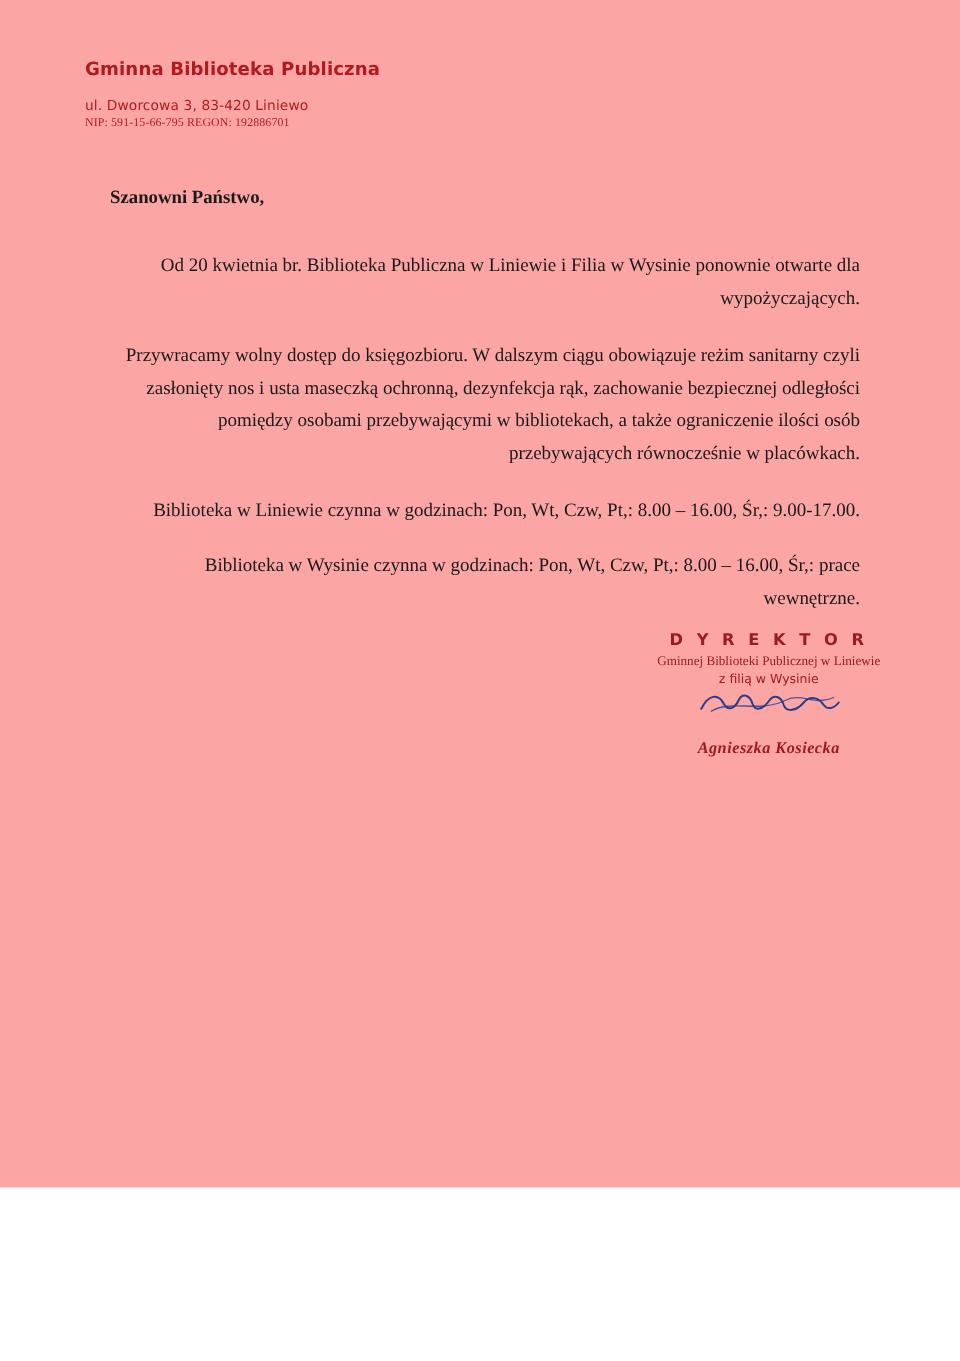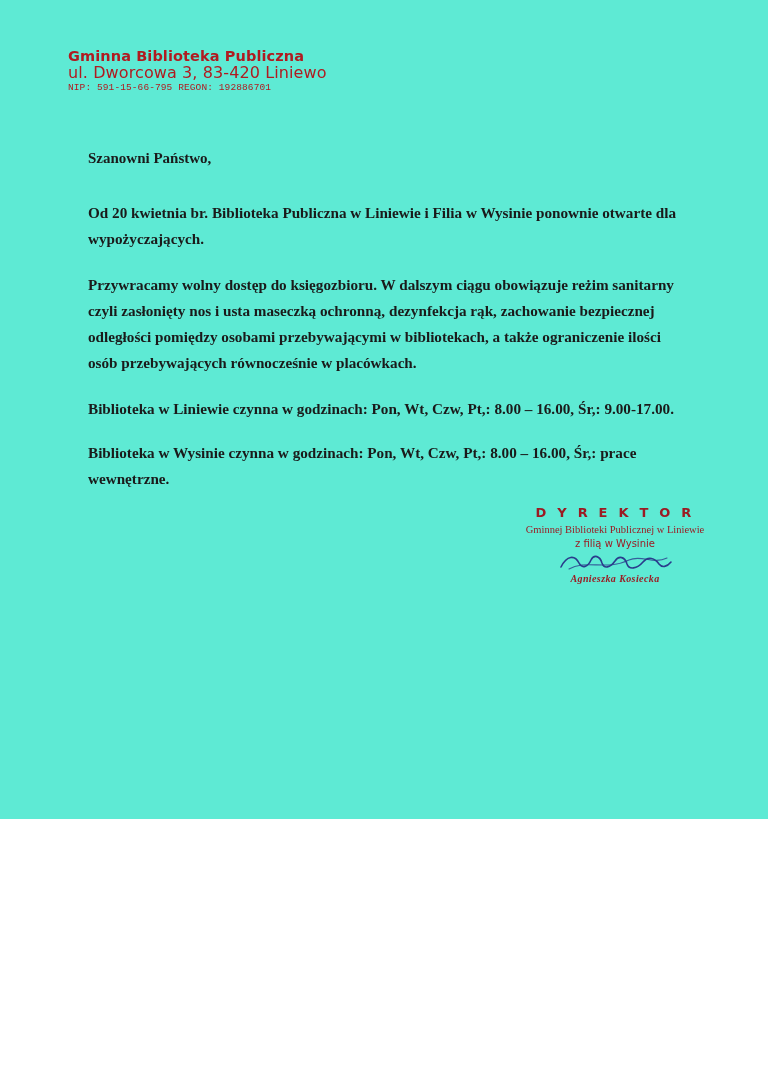--- a/index.html
+++ b/index.html
@@ -12,49 +12,49 @@
     background: #ffffff;
     font-family: "Liberation Serif", serif;
     color: #1a1a1a;
     position: relative;
     overflow: hidden;
   }
 
   .page {
     position: relative;
     width: 768px;
-    height: 819px;
-    background: #5eead4;
+    height: 950px;
+    background: #fca5a5;
   }
 
   
   .letterhead {
     position: absolute;
     left: 68px;
     top: 48px;
     width: 420px;
   }
   .lh-line1, .lh-line2 {
     font-family: "DejaVu Sans", sans-serif;
     font-weight: bold;
     color: #b01b20;
     font-size: 14.5px;
     line-height: 17px;
     letter-spacing: 0.1px;
   }
   .lh-address {
     font-family: "DejaVu Sans", sans-serif;
     color: #b01b20;
-    font-size: 16px;
+    font-size: 11px;
     line-height: 15px;
-    margin-top: 0;
+    margin-top: 12px;
     letter-spacing: 0.1px;
   }
   .lh-ids {
-    font-family: Liberation Mono, monospace;
+    font-family: Liberation Serif, serif;
     color: #b01b20;
     font-size: 9.5px;
     line-height: 13px;
     margin-top: 1px;
     letter-spacing: 0.1px;
   }
 
   
   .content {
     position: absolute;
@@ -67,22 +67,21 @@
     font-weight: bold;
     font-size: 15px;
     line-height: 20px;
     margin-bottom: 32px;
   }
   .para {
     font-family: "Liberation Serif", serif;
     font-size: 15.2px;
     line-height: 26px;
     margin-bottom: 20px;
-    text-align: left;
-    font-weight: bold;
+    text-align: right;
   }
   .para.tight {
     margin-bottom: 18px;
   }
 
   
   .signature {
     position: absolute;
     left: 500px;
     top: 505px;
@@ -119,24 +118,24 @@
     position: absolute;
     left: 50%;
     transform: translateX(-50%);
     top: -2px;
   }
   .sig-name {
     font-family: "Liberation Serif", serif;
     font-style: italic;
     font-weight: bold;
     color: #9b1b23;
-    font-size: 10px;
+    font-size: 13px;
     line-height: 16px;
     letter-spacing: 0.4px;
-    margin-top: 0;
+    margin-top: 19px;
   }
 </style>
 </head>
 <body>
 
 <div class="page">
 
   <div class="letterhead">
     <div class="lh-line1">Gminna Biblioteka Publiczna</div>
     <div class="lh-address">ul. Dworcowa 3, 83-420 Liniewo</div>

